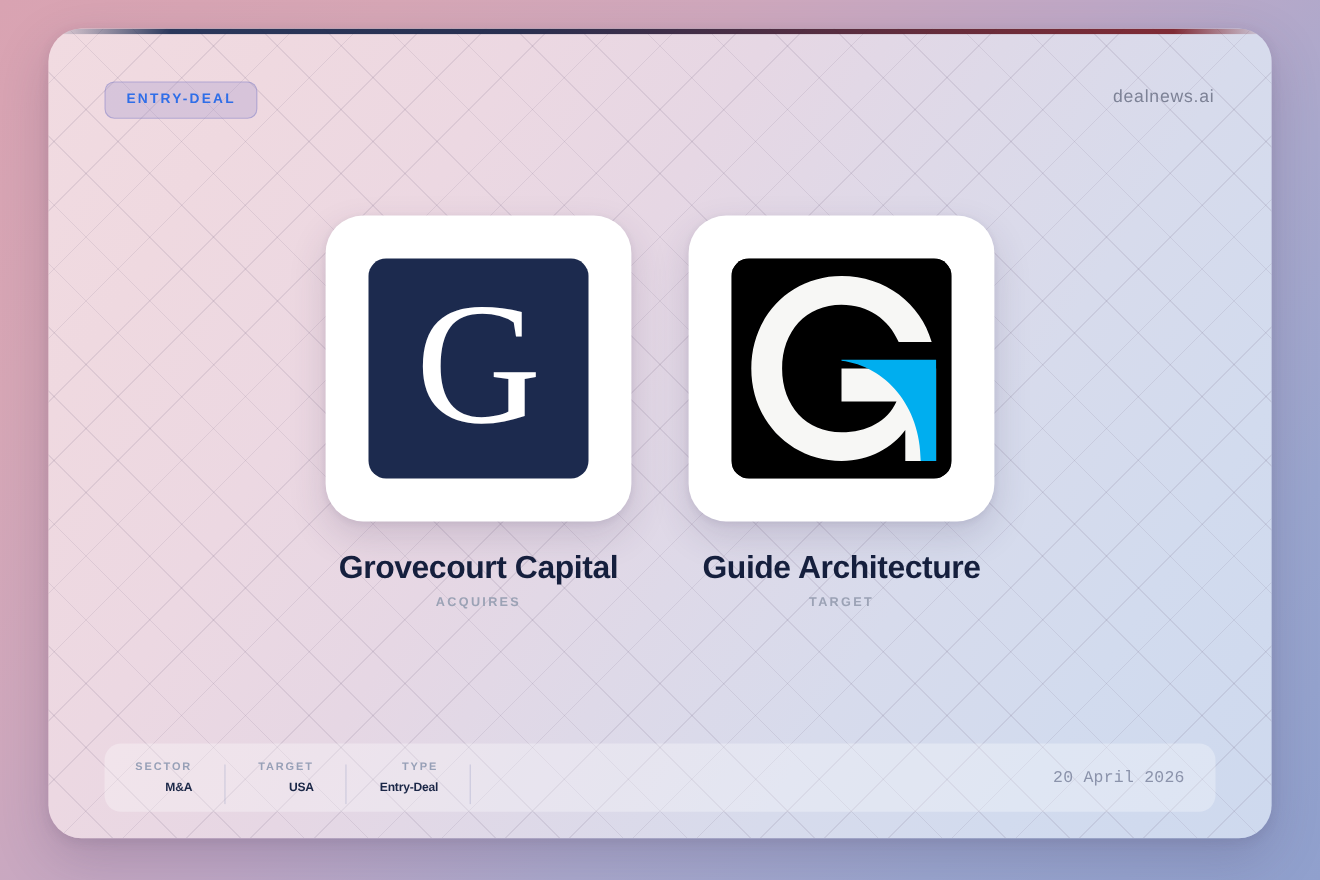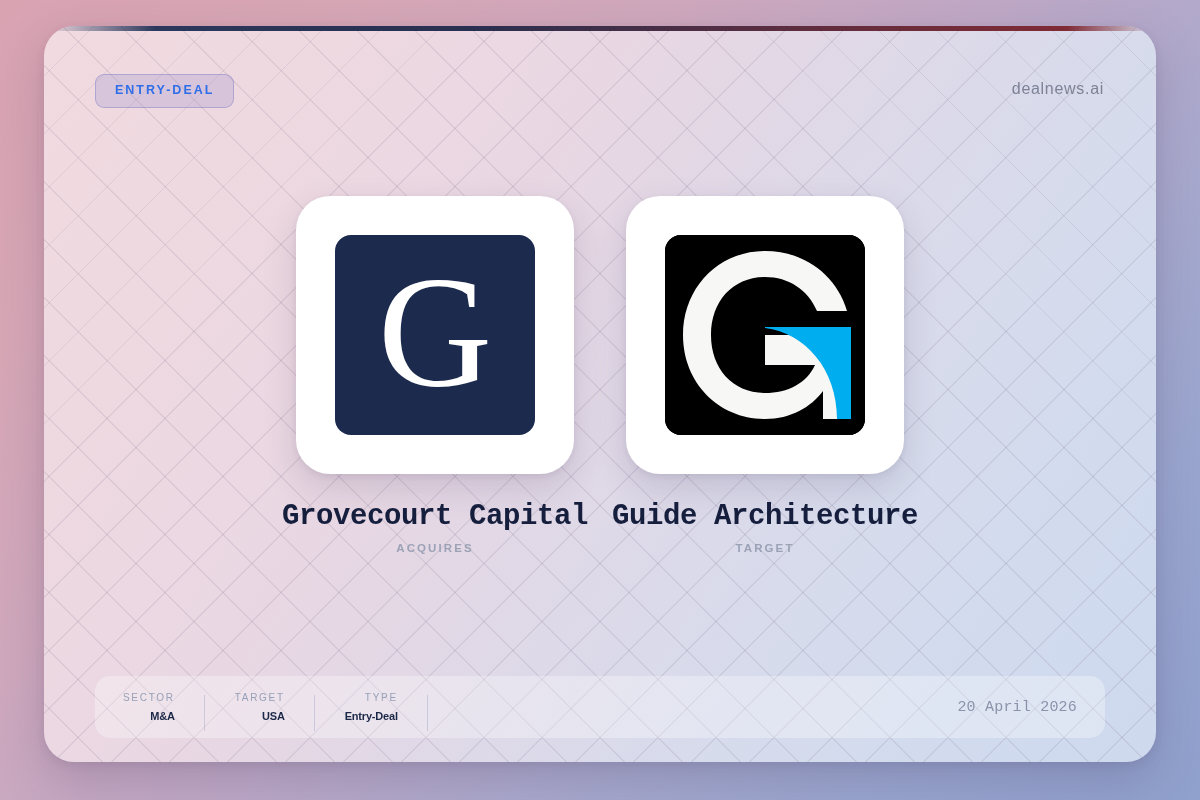--- a/index.html
+++ b/index.html
@@ -102,21 +102,21 @@
   .logo-target   { background:#000000; }
   .serif-g {
     color:#ffffff; font-family:"Liberation Serif", serif;
     font-size:158px; line-height:1; font-weight:normal;
     margin-top:-6px;
   }
 
   .party-name {
     margin-top:26px;
     font-size:29px; font-weight:bold; color:#151f3d;
-    letter-spacing:-.4px; white-space:nowrap;font-family:Liberation Mono, monospace;
+    letter-spacing:-.4px; white-space:nowrap;
   }
   .party-role {
     margin-top:9px;
     font-size:11.5px; font-weight:bold; color:#9ba2b5;
     letter-spacing:2.1px;
   }
 
   
   .arrow-col {
     width:200px; padding-top:190px;
@@ -142,21 +142,21 @@
     position:relative;
     padding-right:30px; margin-right:30px;
     min-width:72px;
   }
   .meta-group:not(:last-of-type)::after {
     content:""; position:absolute; right:0; top:2px;
     width:1px; height:36px;
     background:rgba(140,150,190,.35);
   }
   .meta-label {
-    font-size:10px; font-weight:normal; color:#97a0b7;
+    font-size:10px; font-weight:bold; color:#97a0b7;
     letter-spacing:1.7px; line-height:1;
   }
   .meta-value {
     margin-top:8px;
     font-size:11px; font-weight:bold; color:#1b2747;
     letter-spacing:-.2px; line-height:1;
   }
   .footer-spacer { flex:1; }
   .footer-date {
     font-size:15px; color:#8b93ab; letter-spacing:.2px;font-family:Liberation Mono, monospace;

